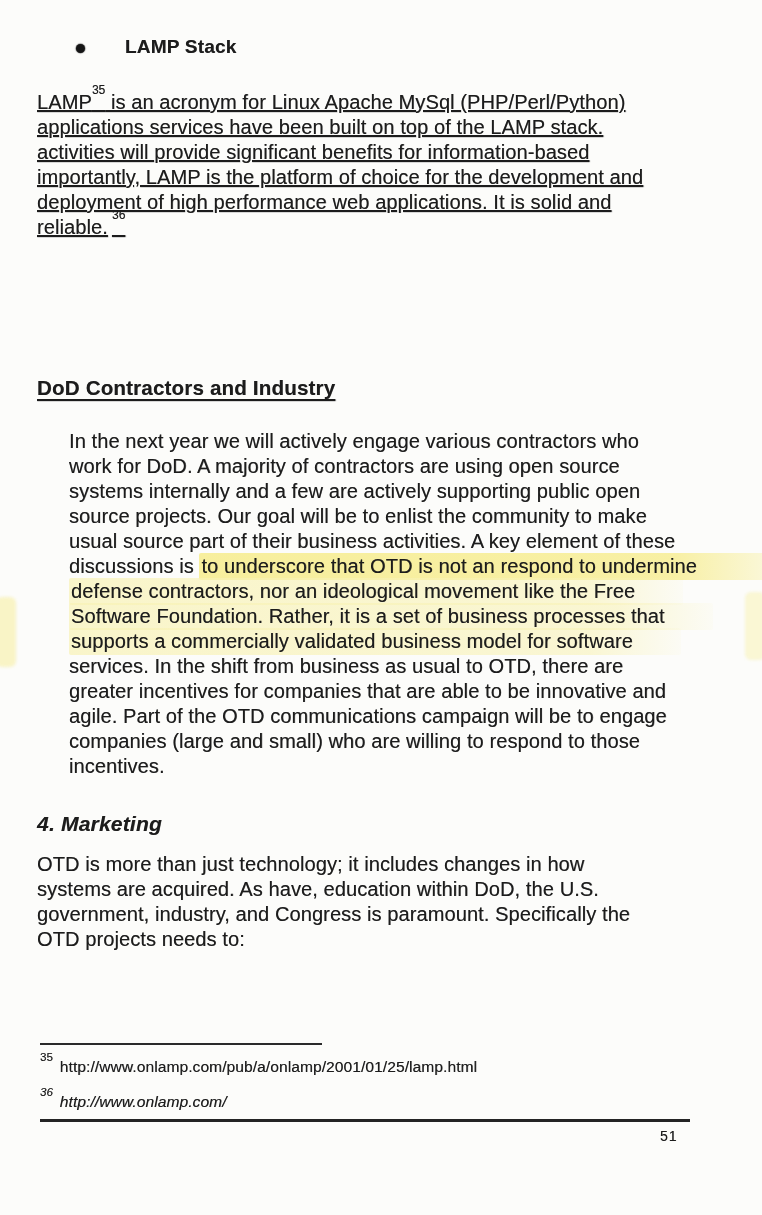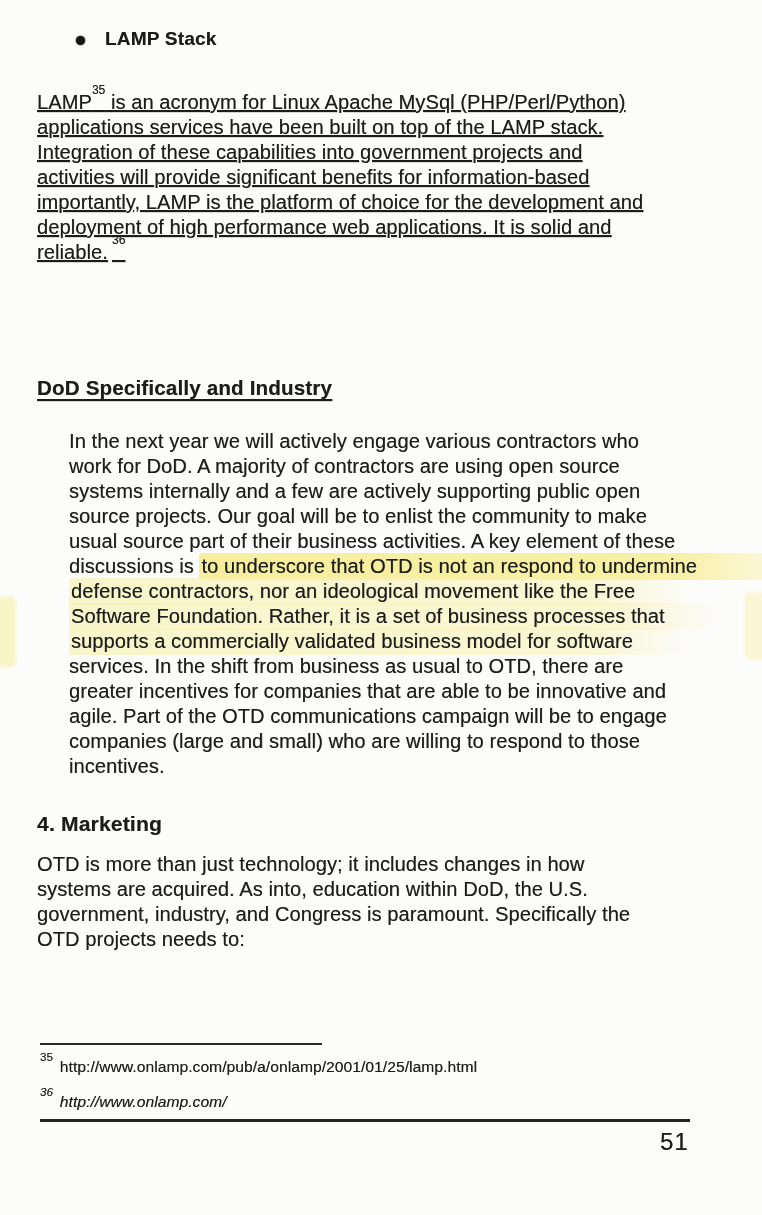--- a/index.html
+++ b/index.html
@@ -13,21 +13,21 @@
     overflow: hidden;
   }
   .page * { box-sizing: border-box; }
 
   
   .txt { text-shadow: 0.3px 0.3px 0.6px rgba(25,25,25,0.55); }
 
   .abs { position: absolute; }
 
   
-  .bullet-row { left: 76px; top: 28px; display: flex; align-items: center; }
+  .bullet-row { left: 76px; top: 36px; display: flex; align-items: center; gap: 20px; }
   .bullet-dot {
     width: 9px; height: 9px; border-radius: 50%;
     background: #151515; margin-right: 20px; margin-top: 2px;
     box-shadow: 0 0 1px 0.5px rgba(20,20,20,0.6);
   }
   .bullet-label { font-size: 19px; font-weight: bold; letter-spacing: 0.2px; }
 
   
   .para { left: 37px; width: 700px; font-size: 20px; line-height: 25px; letter-spacing: 0.1px; }
   .para .line { white-space: nowrap; }
@@ -43,21 +43,21 @@
   .sp-before { margin-left: 4px; }
 
   
   .heading { left: 37px; font-size: 20.5px; font-weight: bold; letter-spacing: 0.2px; }
   .h-dod {
     top: 376px;
     text-decoration: underline;
     text-decoration-thickness: 2px;
     text-underline-offset: 4px;
   }
-  .h-mkt { top: 812px; font-size: 21px; }
+  .h-mkt { top: 812px; font-style: italic; font-size: 21px; }
 
   
   .hl {
     border-radius: 2px;
     padding: 2px 0 3px 2px;
   }
   .hl-strong {
     background: linear-gradient(90deg,
       rgba(247,238,152,0.95) 0%,
       rgba(247,238,152,0.88) 78%,
@@ -81,43 +81,42 @@
   .streak-right { right: -3px; top: 592px; width: 20px; height: 68px; background: rgba(248,242,180,0.55); }
 
   
   .fn-sep { left: 40px; top: 1043px; width: 282px; height: 2px; background: #2a2a2a; }
   .footnote { left: 40px; font-size: 15.5px; letter-spacing: 0.1px; }
   .fn-1 { top: 1058px; }
   .fn-2 { top: 1093px; font-style: italic; }
   .footnote sup.fnref { font-size: 11.5px; top: -5px; margin-right: 7px; }
 
   .bottom-rule { left: 40px; top: 1119px; width: 650px; height: 2.5px; background: #242424; }
-  .page-number { left: 660px; top: 1128px; font-size: 24px; letter-spacing: 1px; }
+  .page-number { left: 660px; top: 1128px; font-size: 14px; letter-spacing: 1px; }
 </style>
 </head>
 <body>
 
 <div class="page">
 
   <div class="abs bullet-row">
     <span class="bullet-dot"></span>
     <span class="bullet-label txt">LAMP Stack</span>
   </div>
 
   <div class="abs para p-lamp txt">
     <div class="line"><span>LAMP</span><sup class="fnref">35</sup><span> is an acronym for Linux Apache MySql (PHP/Perl/Python)</span></div>
     <div class="line">applications services have been built on top of the LAMP stack.</div>
-    <div class="line">Integration of these capabilities into government projects and</div>
     <div class="line">activities will provide significant benefits for information-based</div>
     <div class="line">importantly, LAMP is the platform of choice for the development and</div>
     <div class="line">deployment of high performance web applications. It is solid and</div>
     <div class="line"><span>reliable.</span><sup class="fnref sp-before">36</sup></div>
   </div>
 
-  <div class="abs heading h-dod txt">DoD Specifically and Industry</div>
+  <div class="abs heading h-dod txt">DoD Contractors and Industry</div>
 
   <div class="abs para p-dod txt">
     <div class="line">In the next year we will actively engage various contractors who</div>
     <div class="line">work for DoD. A majority of contractors are using open source</div>
     <div class="line">systems internally and a few are actively supporting public open</div>
     <div class="line">source projects. Our goal will be to enlist the community to make</div>
     <div class="line">usual source part of their business activities. A key element of these</div>
     <div class="line"><span>discussions is </span><span class="hl hl-strong">to underscore that OTD is not an respond to undermine</span></div>
     <div class="line"><span class="hl hl-soft">defense contractors, nor an ideological movement like the Free</span></div>
     <div class="line"><span class="hl hl-soft">Software Foundation. Rather, it is a set of business processes that</span></div>
@@ -129,21 +128,21 @@
     <div class="line">incentives.</div>
   </div>
 
   <div class="streak streak-left"></div>
   <div class="streak streak-right"></div>
 
   <div class="abs heading h-mkt txt">4. Marketing</div>
 
   <div class="abs para p-mkt txt">
     <div class="line">OTD is more than just technology; it includes changes in how</div>
-    <div class="line">systems are acquired. As into, education within DoD, the U.S.</div>
+    <div class="line">systems are acquired. As have, education within DoD, the U.S.</div>
     <div class="line">government, industry, and Congress is paramount. Specifically the</div>
     <div class="line">OTD projects needs to:</div>
   </div>
 
   <div class="abs fn-sep"></div>
 
   <div class="abs footnote fn-1 txt">
     <sup class="fnref">35</sup><span>http://www.onlamp.com/pub/a/onlamp/2001/01/25/lamp.html</span>
   </div>
 

